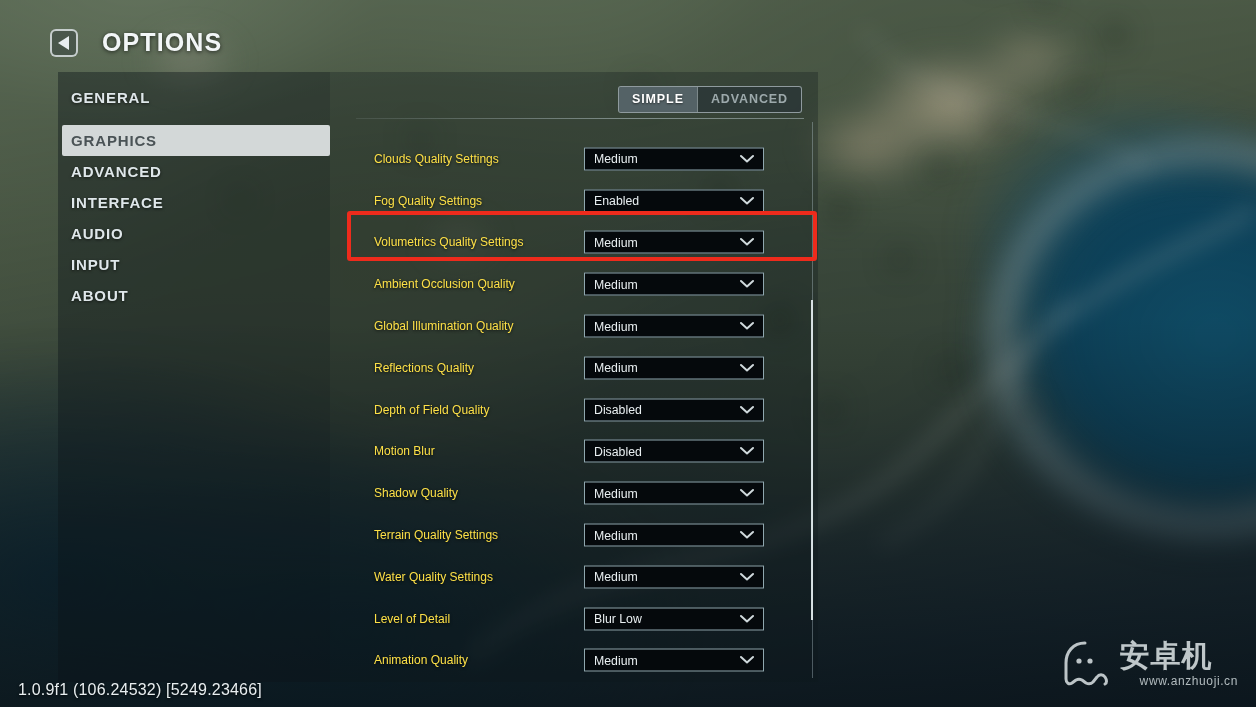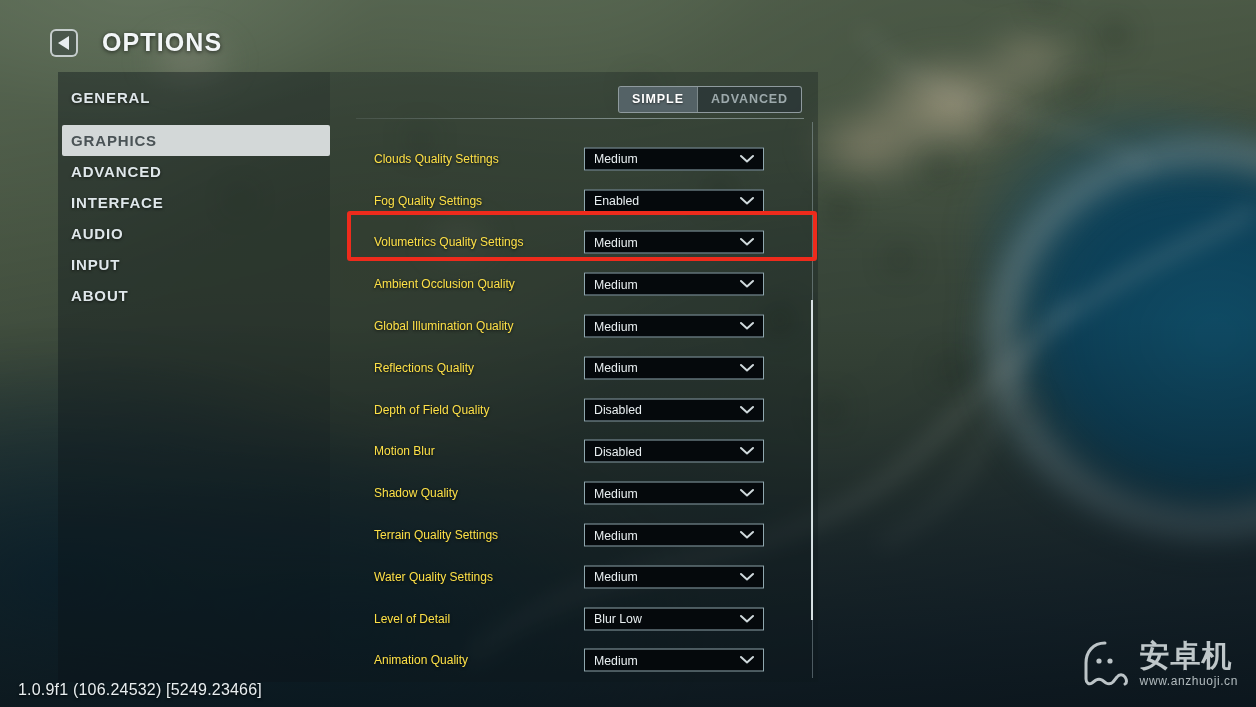--- a/index.html
+++ b/index.html
@@ -300,20 +300,21 @@
     color: #e6edef;
     line-height: 1.0;
     letter-spacing: 1px;
     font-family: "DejaVu Sans", sans-serif;
   }
   .wm-url {
     font-size: 12px;
     color: #d5dee0;
     letter-spacing: .6px;
     margin-top: 3px;
+    margin-left: 20px;
   }
 </style>
 </head>
 <body>
 
 <div id="screen">
 
   <div class="bg-root">
     <div class="bg-layer bg-terrain"></div>
     <div class="bg-layer bg-sand"></div>

